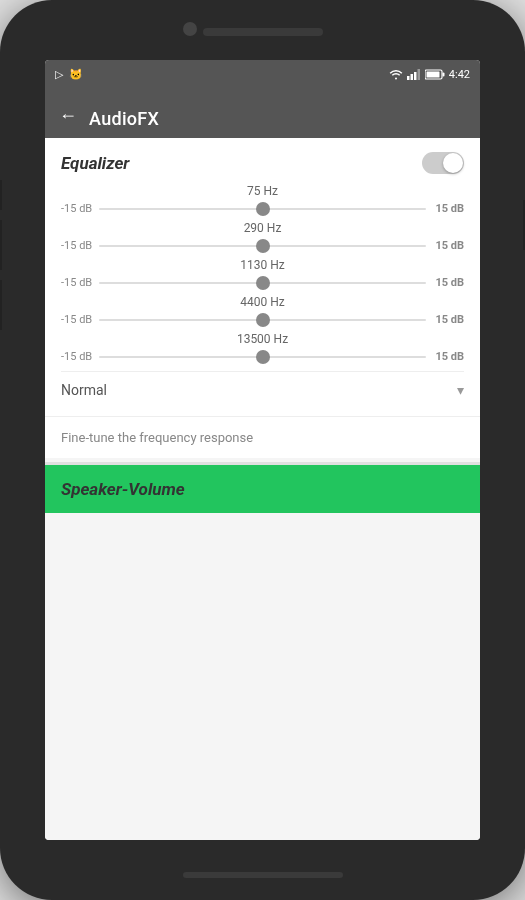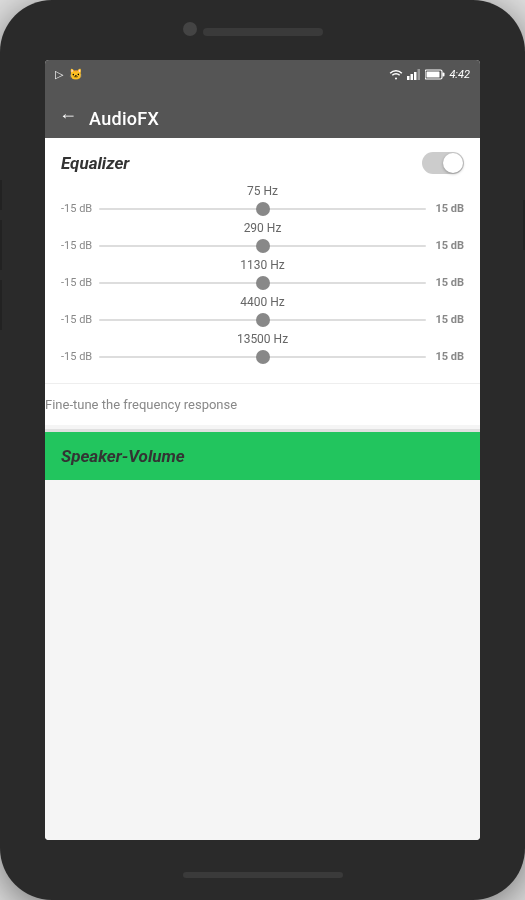--- a/index.html
+++ b/index.html
@@ -80,21 +80,20 @@
       color: white;
       font-size: 11px;
     }
 
     .status-right {
       display: flex;
       align-items: center;
       gap: 4px;
       color: white;
       font-size: 11px;
-      font-style: italic;
     }
 
     
     .app-bar {
       background: #555;
       height: 50px;
       display: flex;
       align-items: center;
       padding: 0 14px;
       gap: 12px;
@@ -231,21 +230,21 @@
     }
 
     .dropdown-arrow {
       color: #999;
       font-size: 14px;
     }
 
     
     .description-section {
       background: white;
-      padding: 10px 16px 12px 0;
+      padding: 10px 16px 12px 16px;
       border-top: 1px solid #eee;
     }
 
     .description-text {
       font-size: 13px;
       color: #888;
     }
 
     
     .speaker-section {
@@ -412,20 +411,24 @@
           <div class="freq-label">13500 Hz</div>
           <div class="slider-row">
             <span class="db-label">-15 dB</span>
             <div class="slider-track">
               <div class="slider-thumb"></div>
             </div>
             <span class="db-label db-label-right">15 dB</span>
           </div>
         </div>
 
+        <div class="preset-row">
+          <span class="preset-label">Normal</span>
+          <span class="dropdown-arrow">▾</span>
+        </div>
 
       </div>
 
       <div class="description-section">
         <span class="description-text">Fine-tune the frequency response</span>
       </div>
 
       <div class="speaker-section">
         <span class="speaker-title">Speaker-Volume</span>
       </div>

